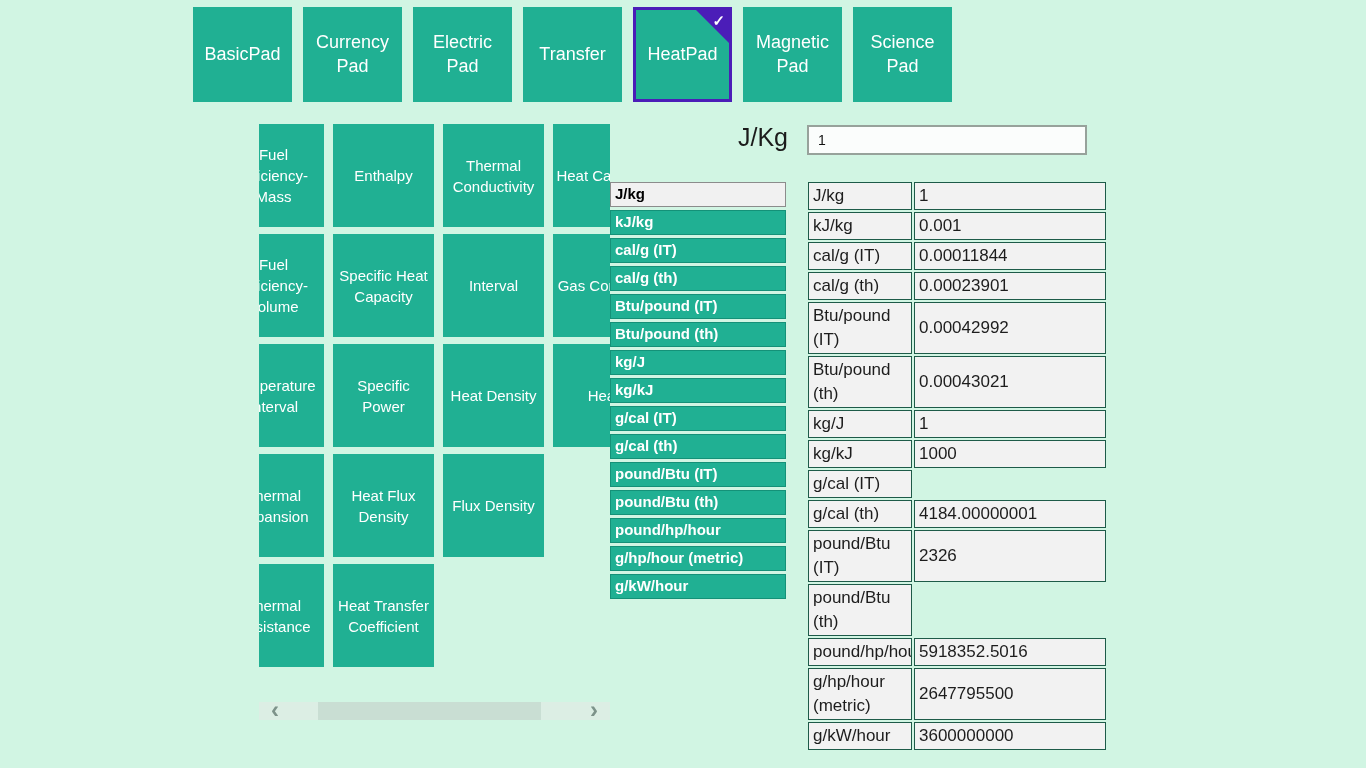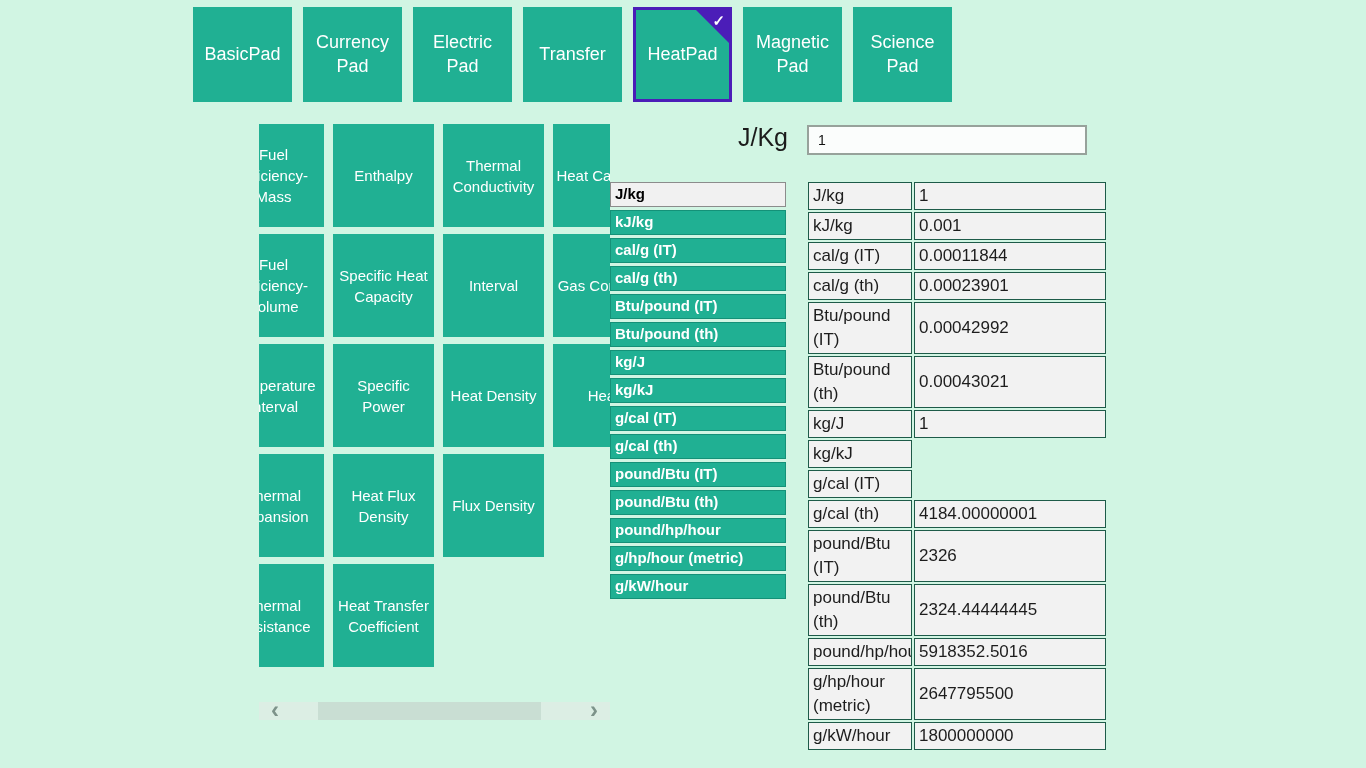--- a/index.html
+++ b/index.html
@@ -235,47 +235,47 @@
   <div class="result-row">
       <div class="cell unit-cell">Btu/pound (th)</div>
       <div class="cell value-cell">0.00043021</div>
     </div>
   <div class="result-row">
       <div class="cell unit-cell">kg/J</div>
       <div class="cell value-cell">1</div>
     </div>
   <div class="result-row">
       <div class="cell unit-cell">kg/kJ</div>
+      <div class="cell value-cell">1000</div>
     </div>
   <div class="result-row">
       <div class="cell unit-cell">g/cal (IT)</div>
     </div>
   <div class="result-row">
       <div class="cell unit-cell">g/cal (th)</div>
       <div class="cell value-cell">4184.00000001</div>
     </div>
   <div class="result-row">
       <div class="cell unit-cell">pound/Btu (IT)</div>
       <div class="cell value-cell">2326</div>
     </div>
   <div class="result-row">
       <div class="cell unit-cell">pound/Btu (th)</div>
-      <div class="cell value-cell">2324.44444445</div>
     </div>
   <div class="result-row">
       <div class="cell unit-cell">pound/hp/hour</div>
       <div class="cell value-cell">5918352.5016</div>
     </div>
   <div class="result-row">
       <div class="cell unit-cell">g/hp/hour (metric)</div>
       <div class="cell value-cell">2647795500</div>
     </div>
   <div class="result-row">
       <div class="cell unit-cell">g/kW/hour</div>
-      <div class="cell value-cell">1800000000</div>
+      <div class="cell value-cell">3600000000</div>
     </div>
 </div>
 
 <div class="hscrollbar">
   <span class="scroll-chevron left">‹</span>
   <div class="scroll-thumb"></div>
   <span class="scroll-chevron right">›</span>
 </div>
 
 </body></html>

